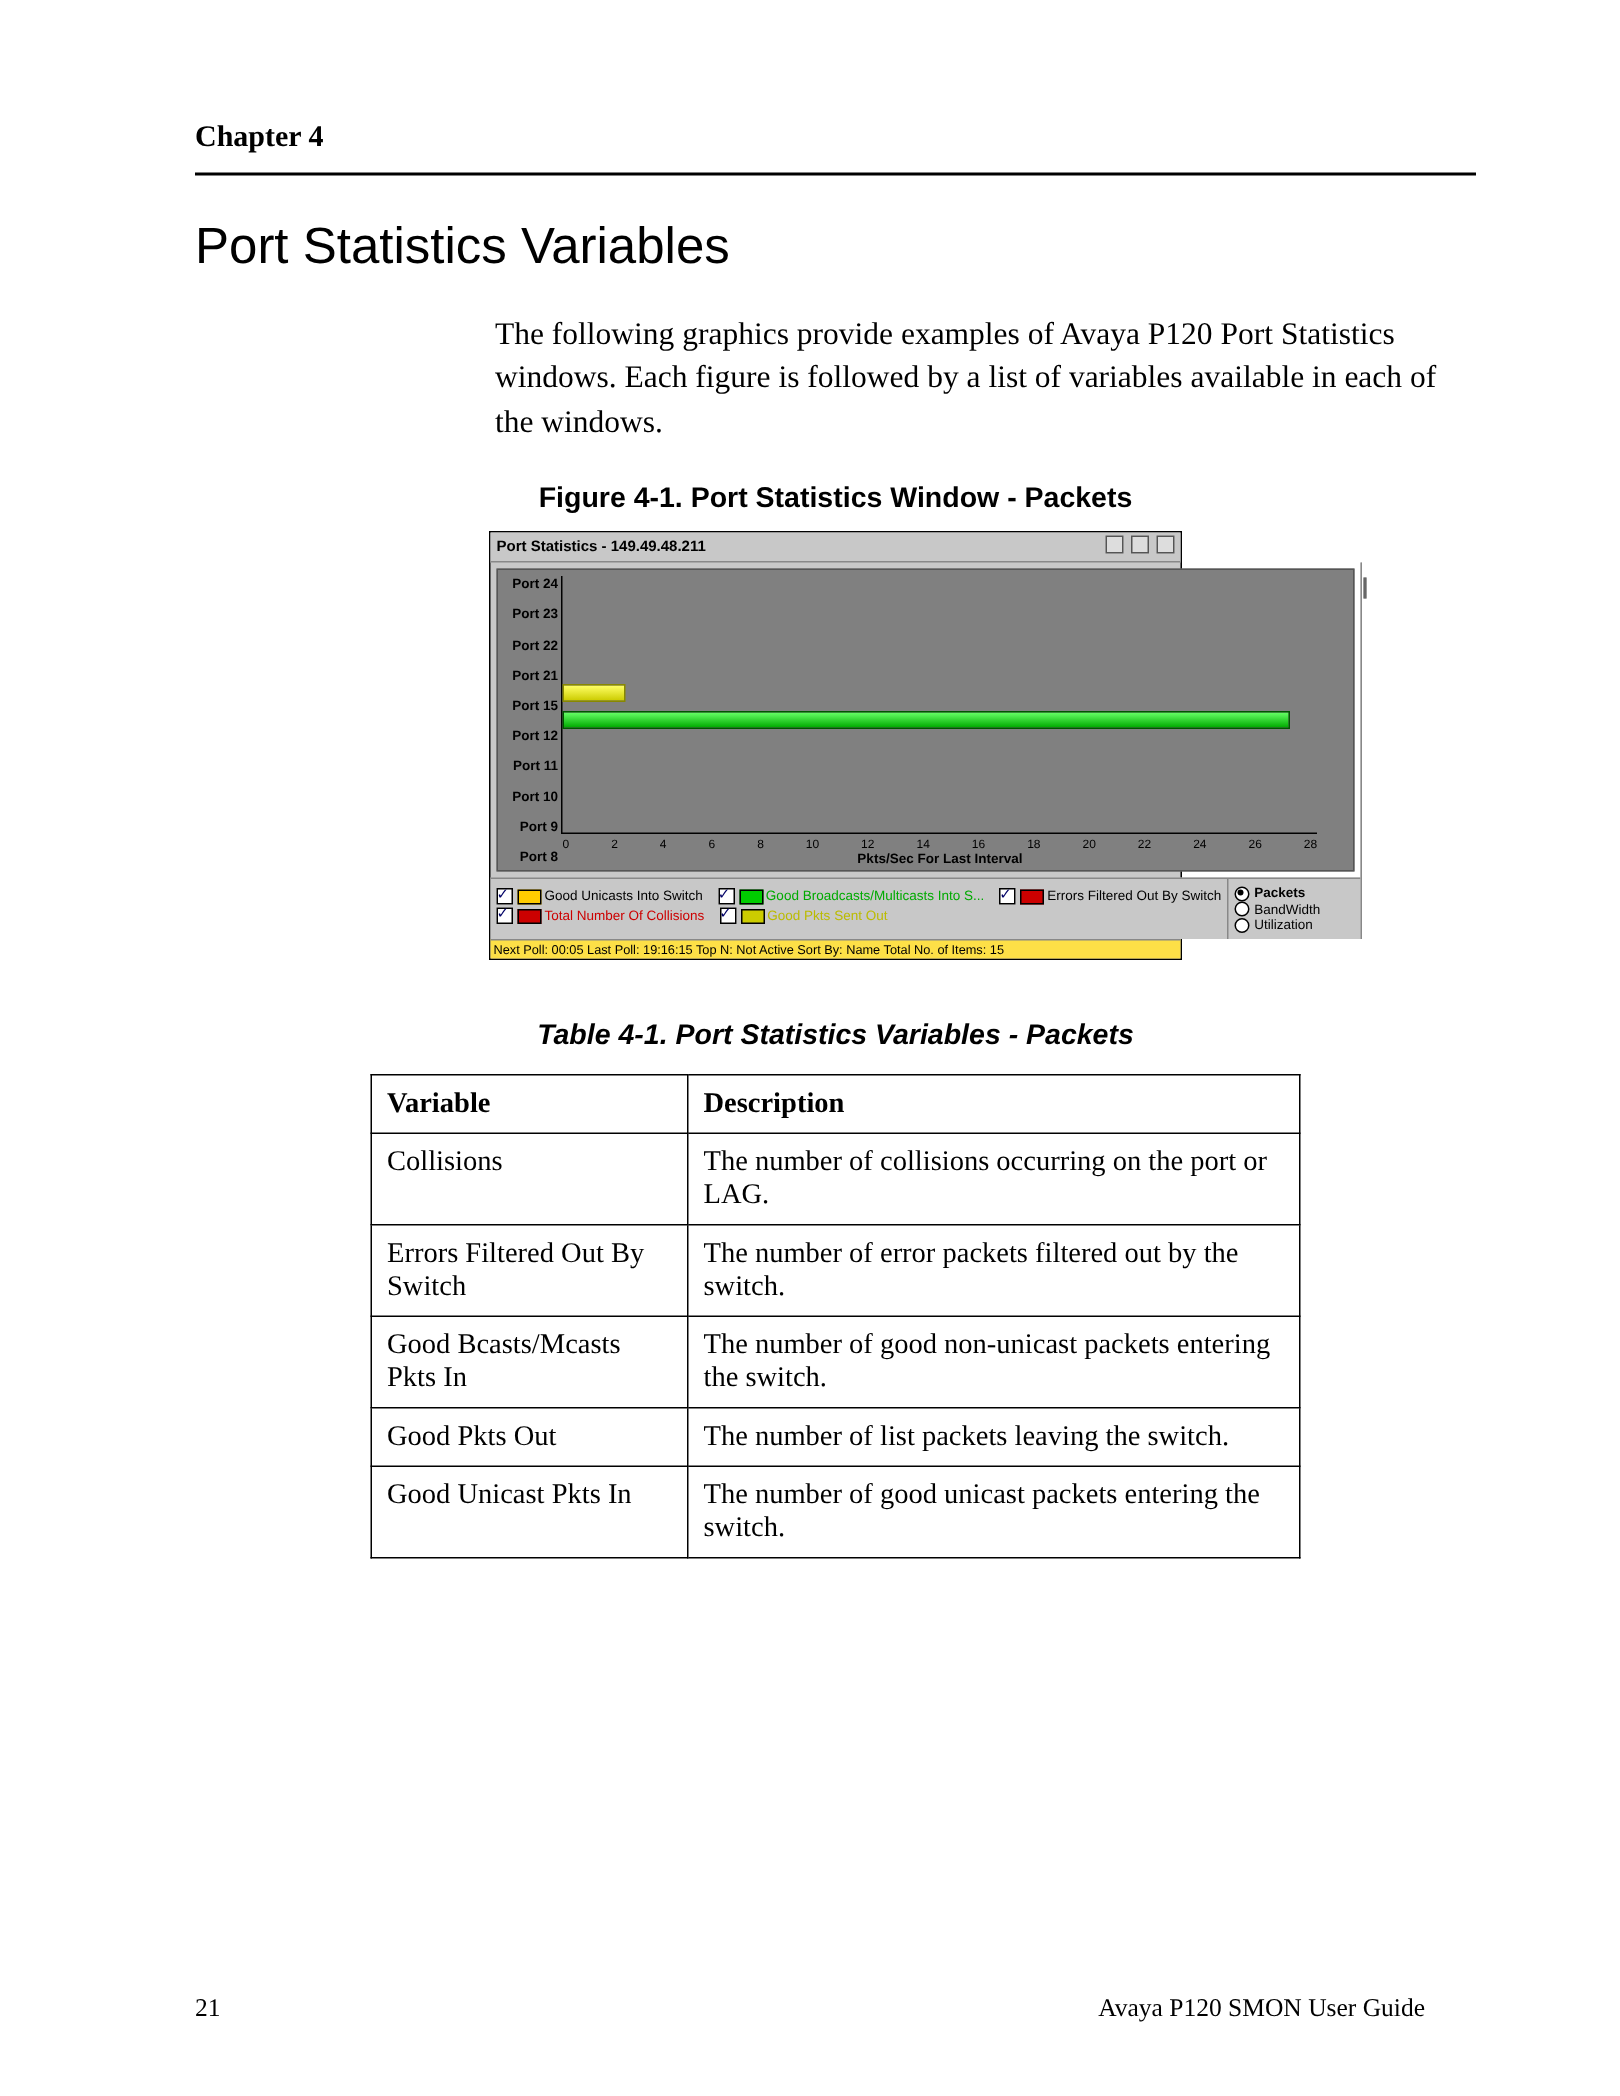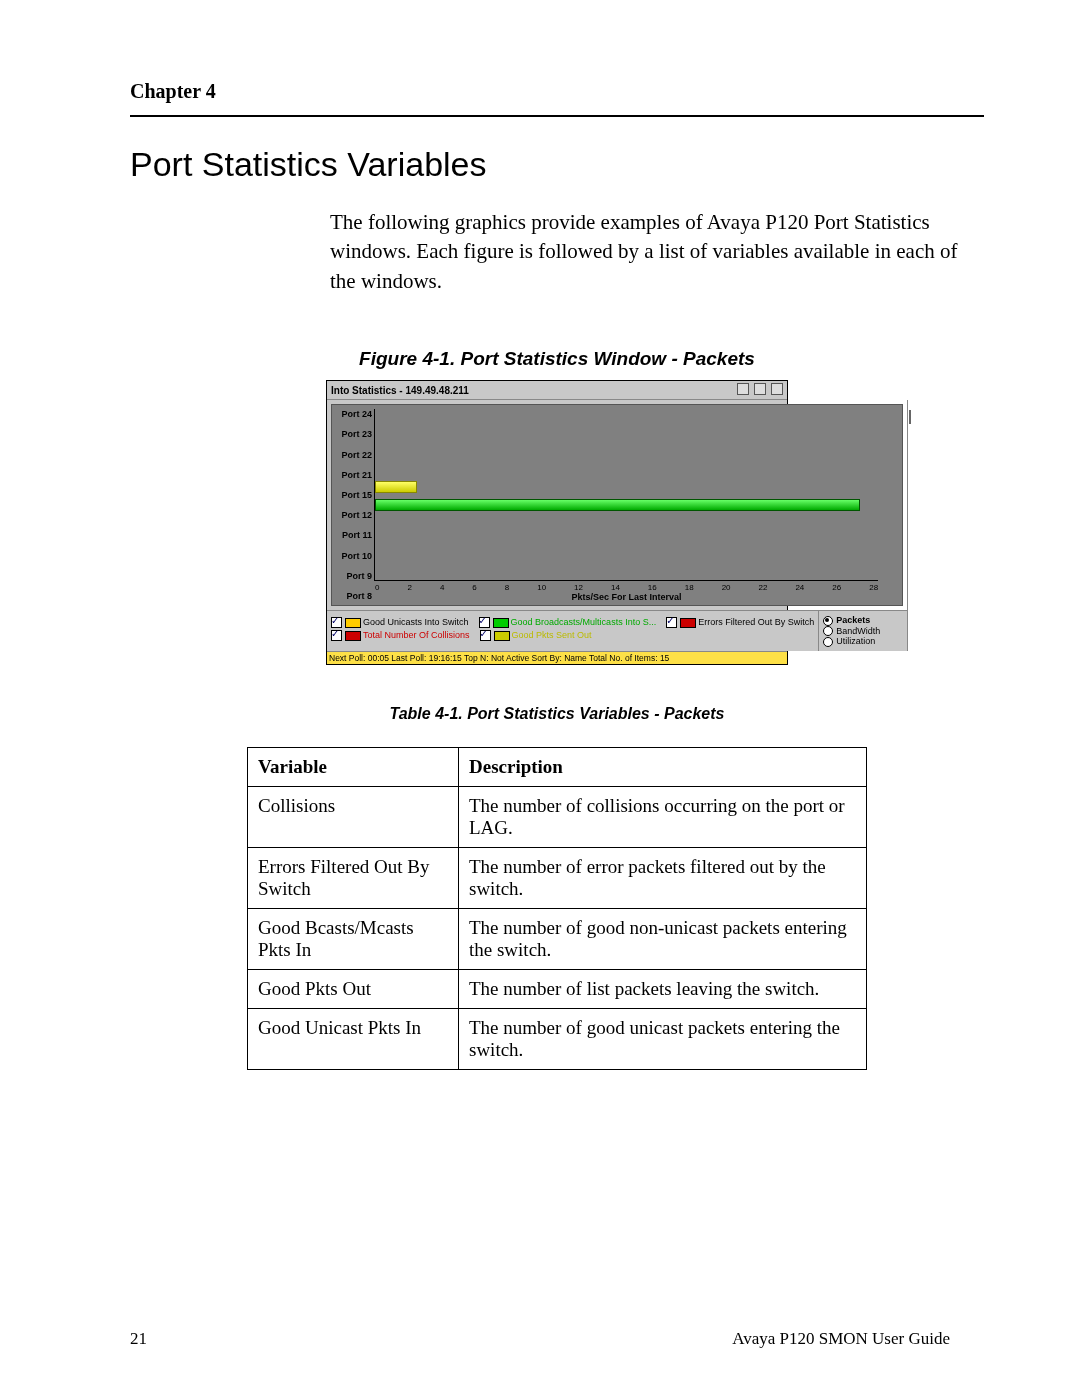--- a/index.html
+++ b/index.html
@@ -1,22 +1,22 @@
 <!DOCTYPE html>
 <html><head>
 <meta charset="utf-8">
 <style>
   html,body{margin:0;padding:0;background:#fff;font-family:"Times New Roman",serif;color:#000}
   .page{width:1080px;height:1397px;position:relative;box-sizing:border-box;padding:80px 96px 60px 130px}
   .chapter{font-weight:bold;font-size:20px;margin-bottom:12px}
   .hr{border:none;border-top:2px solid #000;margin:0 0 28px 0}
   h1{font-family:Arial,Helvetica,sans-serif;font-weight:normal;font-size:34px;margin:0 0 24px 0}
-  .intro{font-size:21px;line-height:1.4;margin-left:200px;margin-bottom:52px}
-  .fig-cap{font-family:Arial,Helvetica,sans-serif;font-style:italic;font-weight:bold;font-size:19px;text-align:center;margin-bottom:10px}
-  .tbl-cap{font-family:Arial,Helvetica,sans-serif;font-style:italic;font-weight:bold;font-size:16px;text-align:center;margin:40px 0 24px 0}
+  .intro{font-size:21px;line-height:1.4;margin-left:200px;margin-bottom:26px}
+  .fig-cap{font-family:Arial,Helvetica,sans-serif;font-weight:bold;font-size:19px;text-align:center;margin-bottom:10px}
+  .tbl-cap{font-family:Arial,Helvetica,sans-serif;font-style:italic;font-weight:bold;font-size:19px;text-align:center;margin:40px 0 14px 0}
   
   .shot{width:460px;margin:0 auto;border:1px solid #000;background:#c8c8c8;font-family:Arial,sans-serif;font-size:10px}
   .shot-title{background:#c8c8c8;border-bottom:1px solid #888;padding:2px 4px;font-weight:bold;font-size:10px;display:flex;justify-content:space-between;align-items:center}
   .shot-title .icons span{display:inline-block;width:10px;height:10px;border:1px solid #555;margin-left:2px;background:#ddd}
   .chart-area{display:flex;height:200px;background:#808080;border:1px solid #555;margin:4px;position:relative}
   .ylabels{width:42px;background:#808080;display:flex;flex-direction:column;justify-content:space-between;padding:4px 2px;box-sizing:border-box;color:#000;font-weight:bold;font-size:9px;text-align:right}
   .plot{flex:1;position:relative;background:#808080;border-left:1px solid #000;border-bottom:1px solid #000;margin:4px 24px 24px 0}
   .bar{position:absolute;height:10px;left:0}
   .bar.green{background:linear-gradient(#6f6,#0a0);border:1px solid #050}
   .bar.yellow{background:linear-gradient(#ff6,#cc0);border:1px solid #880}
@@ -50,21 +50,21 @@
 <div class="page">
   <div class="chapter">Chapter 4</div>
   <hr class="hr">
   <h1>Port Statistics Variables</h1>
   <div class="intro">The following graphics provide examples of Avaya P120 Port Statistics windows. Each figure is followed by a list of variables available in each of the windows.</div>
 
   <div class="fig-cap">Figure 4-1.  Port Statistics Window - Packets</div>
 
   <div class="shot">
     <div class="shot-title">
-      <span>Into Statistics - 149.49.48.211</span>
+      <span>Port Statistics - 149.49.48.211</span>
       <span class="icons">
         <span></span>
         <span></span>
         <span></span>
       </span>
     </div>
     <div style="display:flex">
       <div style="flex:1">
         <div class="chart-area">
           <div class="ylabels">

